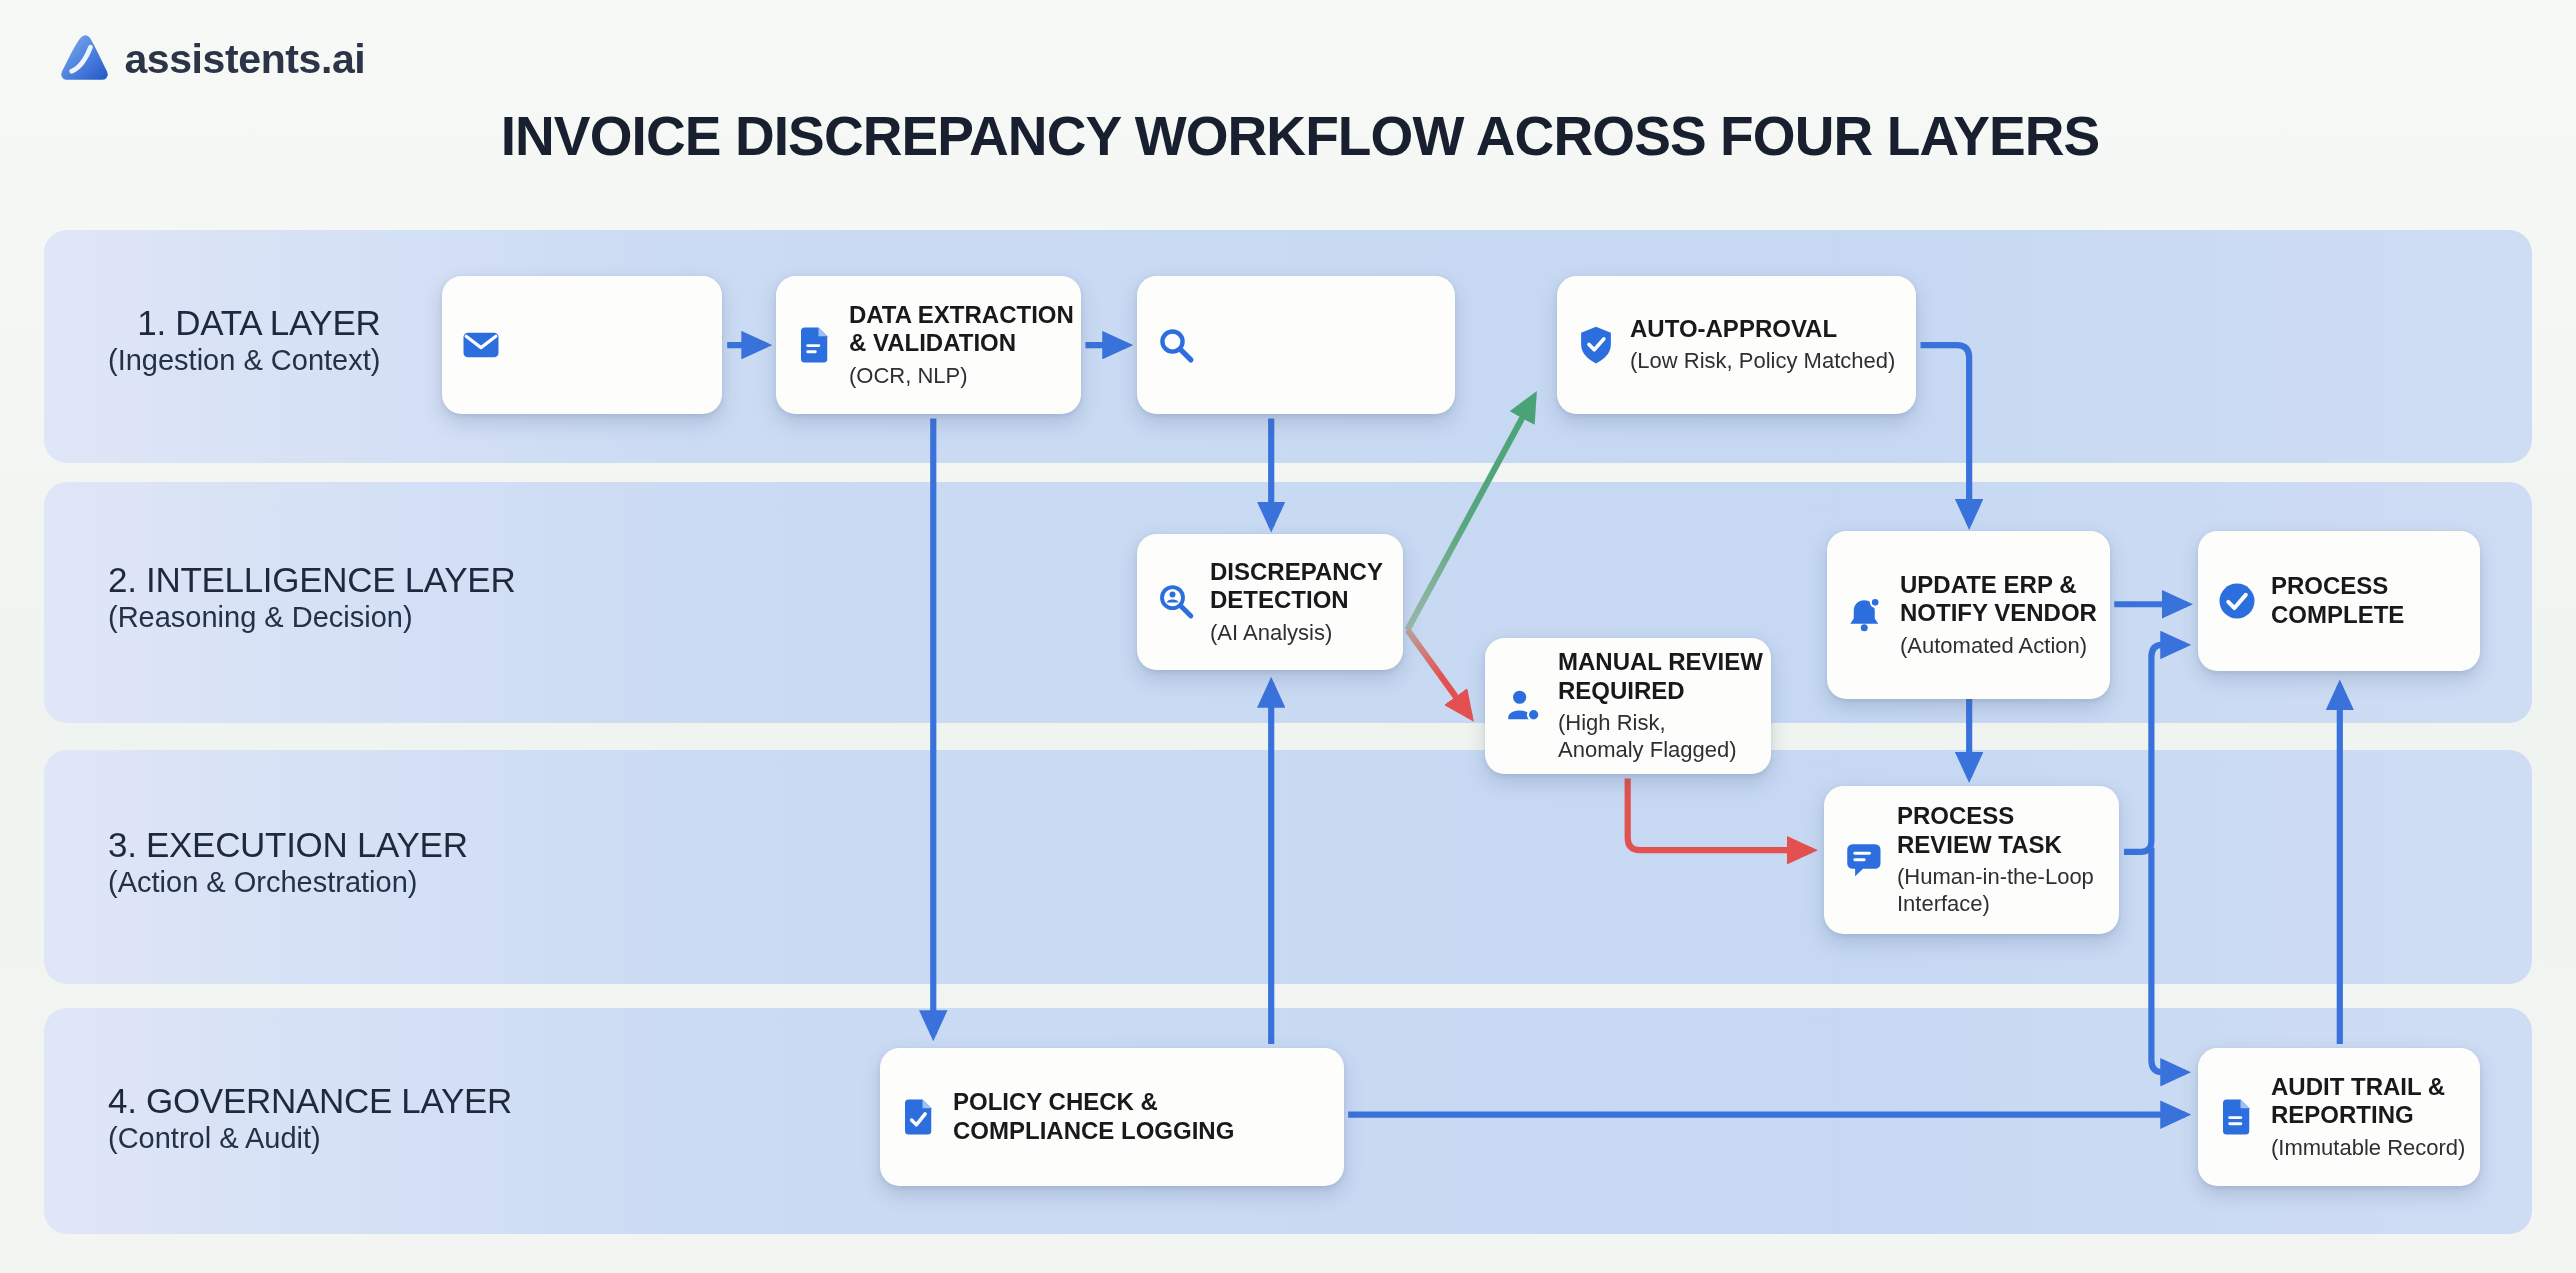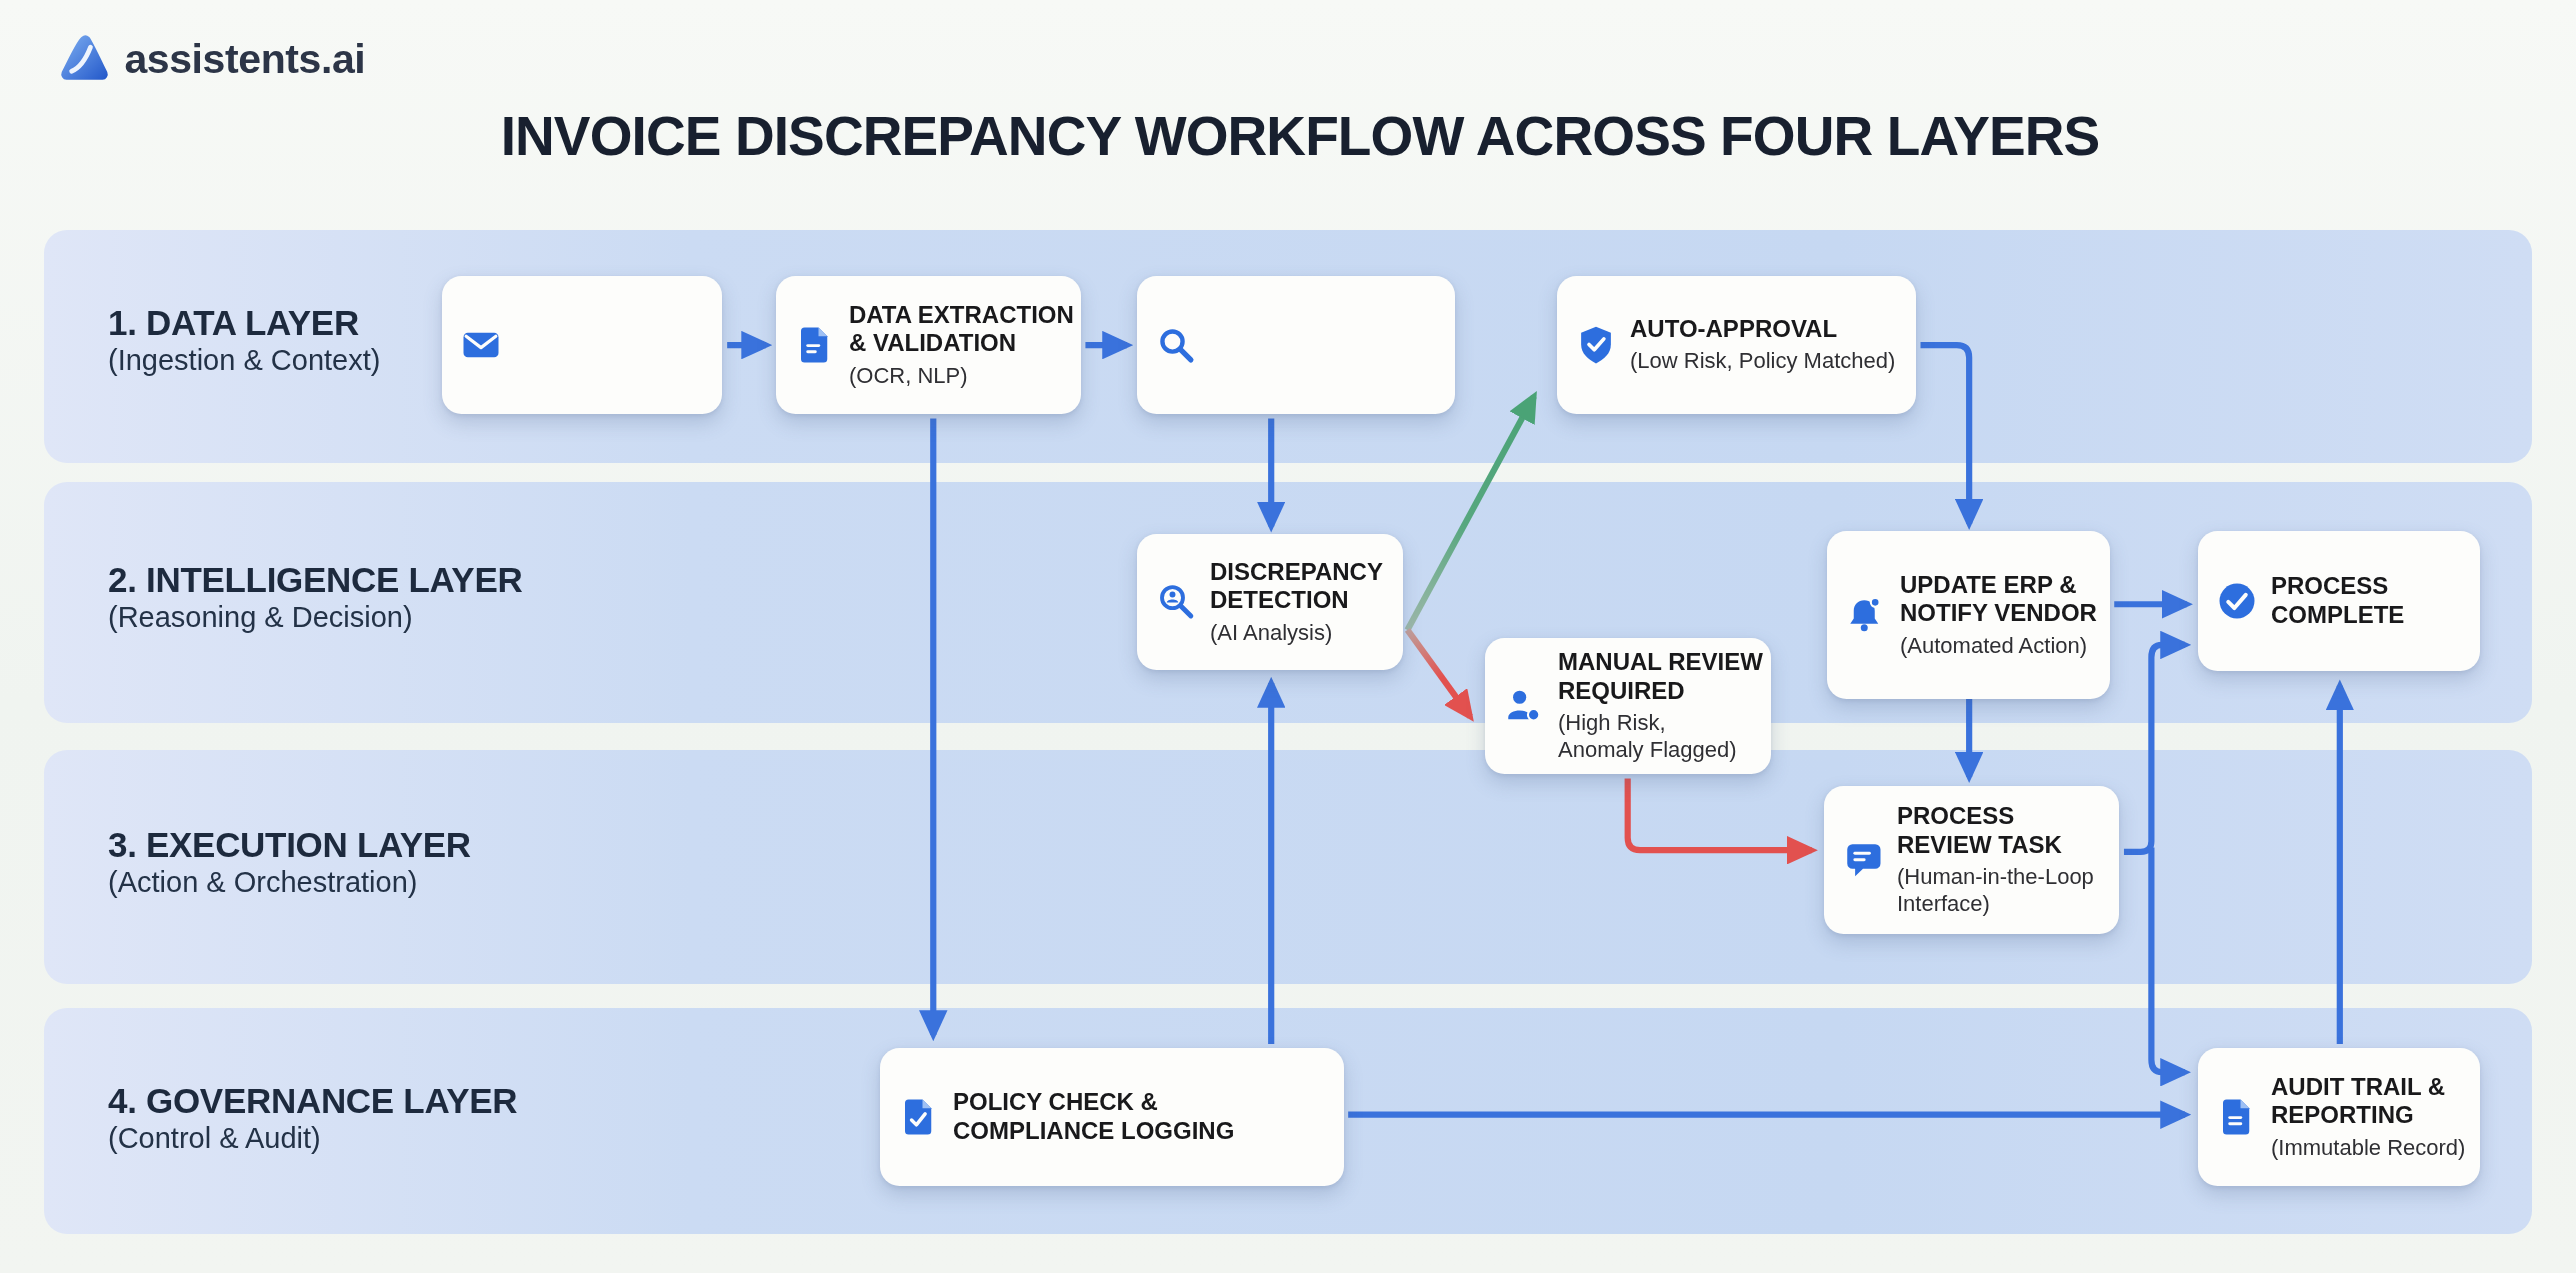--- a/index.html
+++ b/index.html
@@ -19,21 +19,21 @@
   
   .band{
     position:absolute;left:44px;width:2488px;border-radius:23px;
     background:linear-gradient(90deg,#dfe6f7 0%,#cbdbf3 26%,#c6d8f2 72%,#cfddf4 100%);
   }
   .band1{top:230px;height:233px;}
   .band2{top:482px;height:241px;}
   .band3{top:750px;height:234px;}
   .band4{top:1008px;height:226px;}
   .layer-label{position:absolute;left:108px;}
-  .layer-title{font-size:35px;font-weight:700;color:#1d2a3e;letter-spacing:-0.3px;}
+  .layer-title{font-size:35px;font-weight:400;color:#1d2a3e;letter-spacing:-0.3px;text-align:right;}
   .layer-sub{font-size:29px;color:#233247;margin-top:1px;}
   
   .node{
     position:absolute;background:#fdfdfb;border-radius:19.5px;
     box-shadow:0 8.8px 19.5px rgba(70,90,130,.22),0 1.8px 4.4px rgba(70,90,130,.12);
     display:flex;align-items:center;padding:0 17.7px;gap:13.3px;box-sizing:border-box;
   }
   .nicon{flex:0 0 auto;width:42px;height:42px;display:block;}
   .nicon svg{display:block;width:42px;height:42px;}
   .ntitle div{font-size:24px;font-weight:700;color:#19191b;line-height:1.2;white-space:nowrap;}

